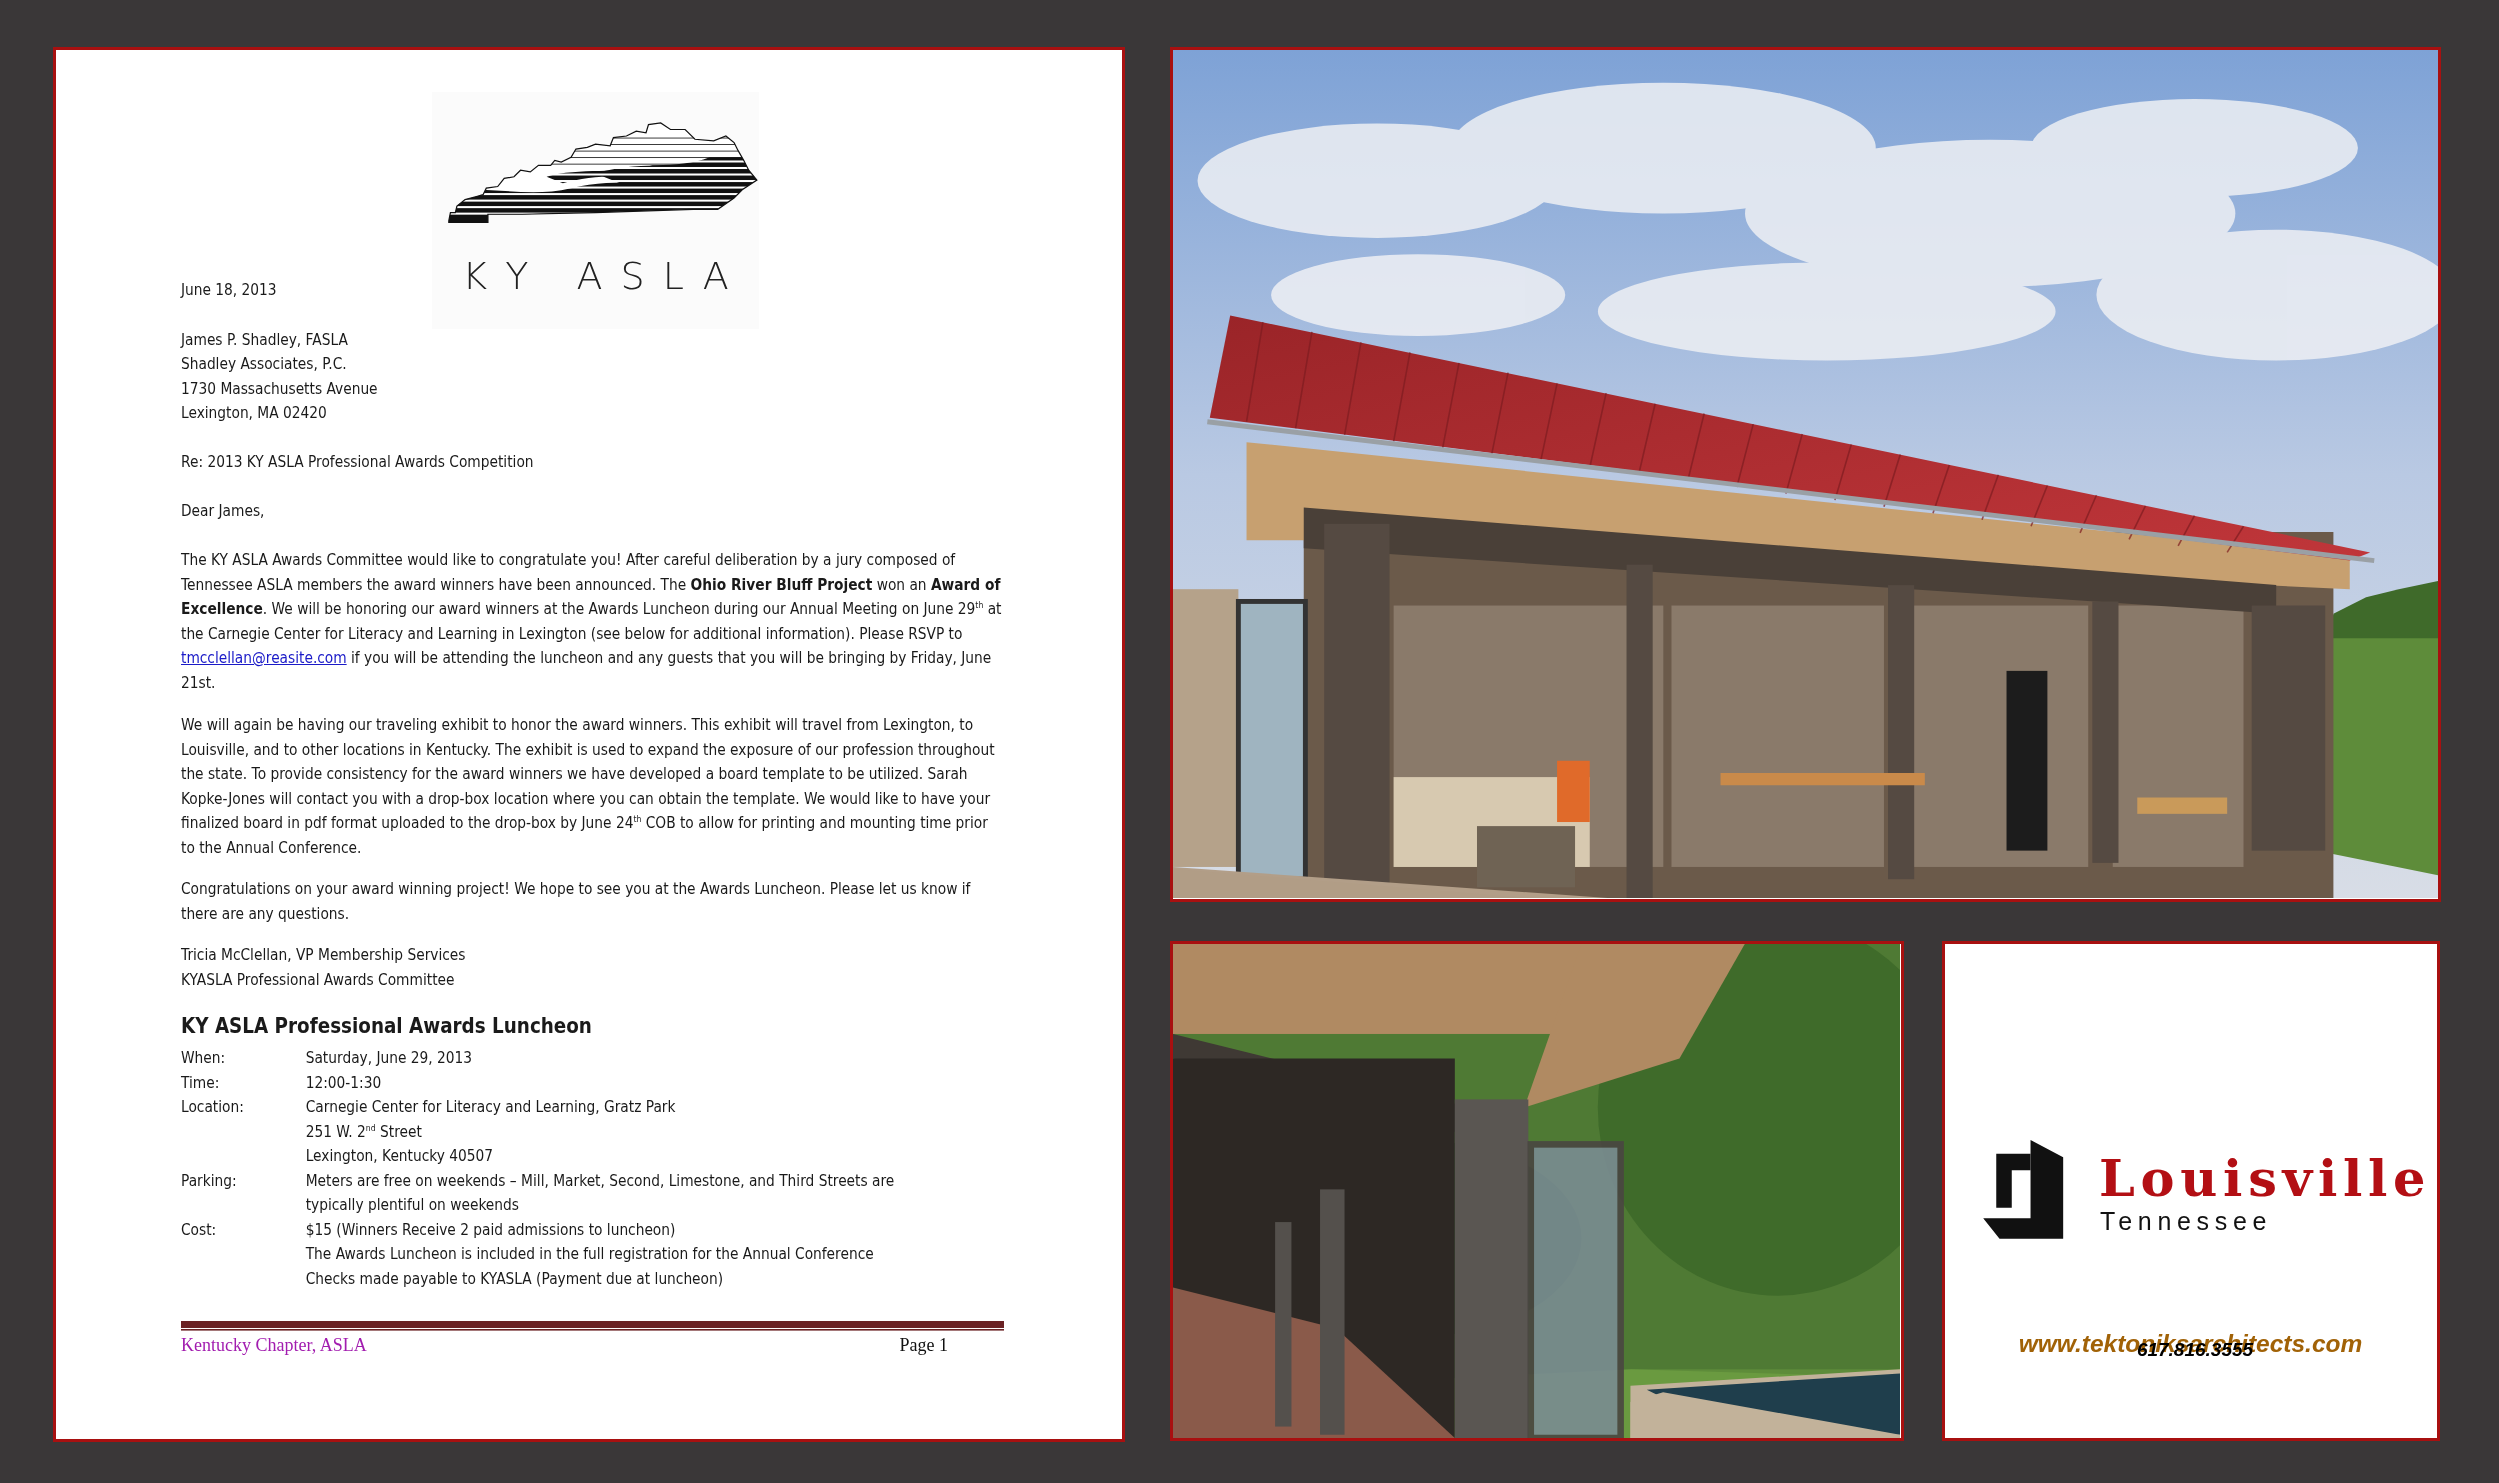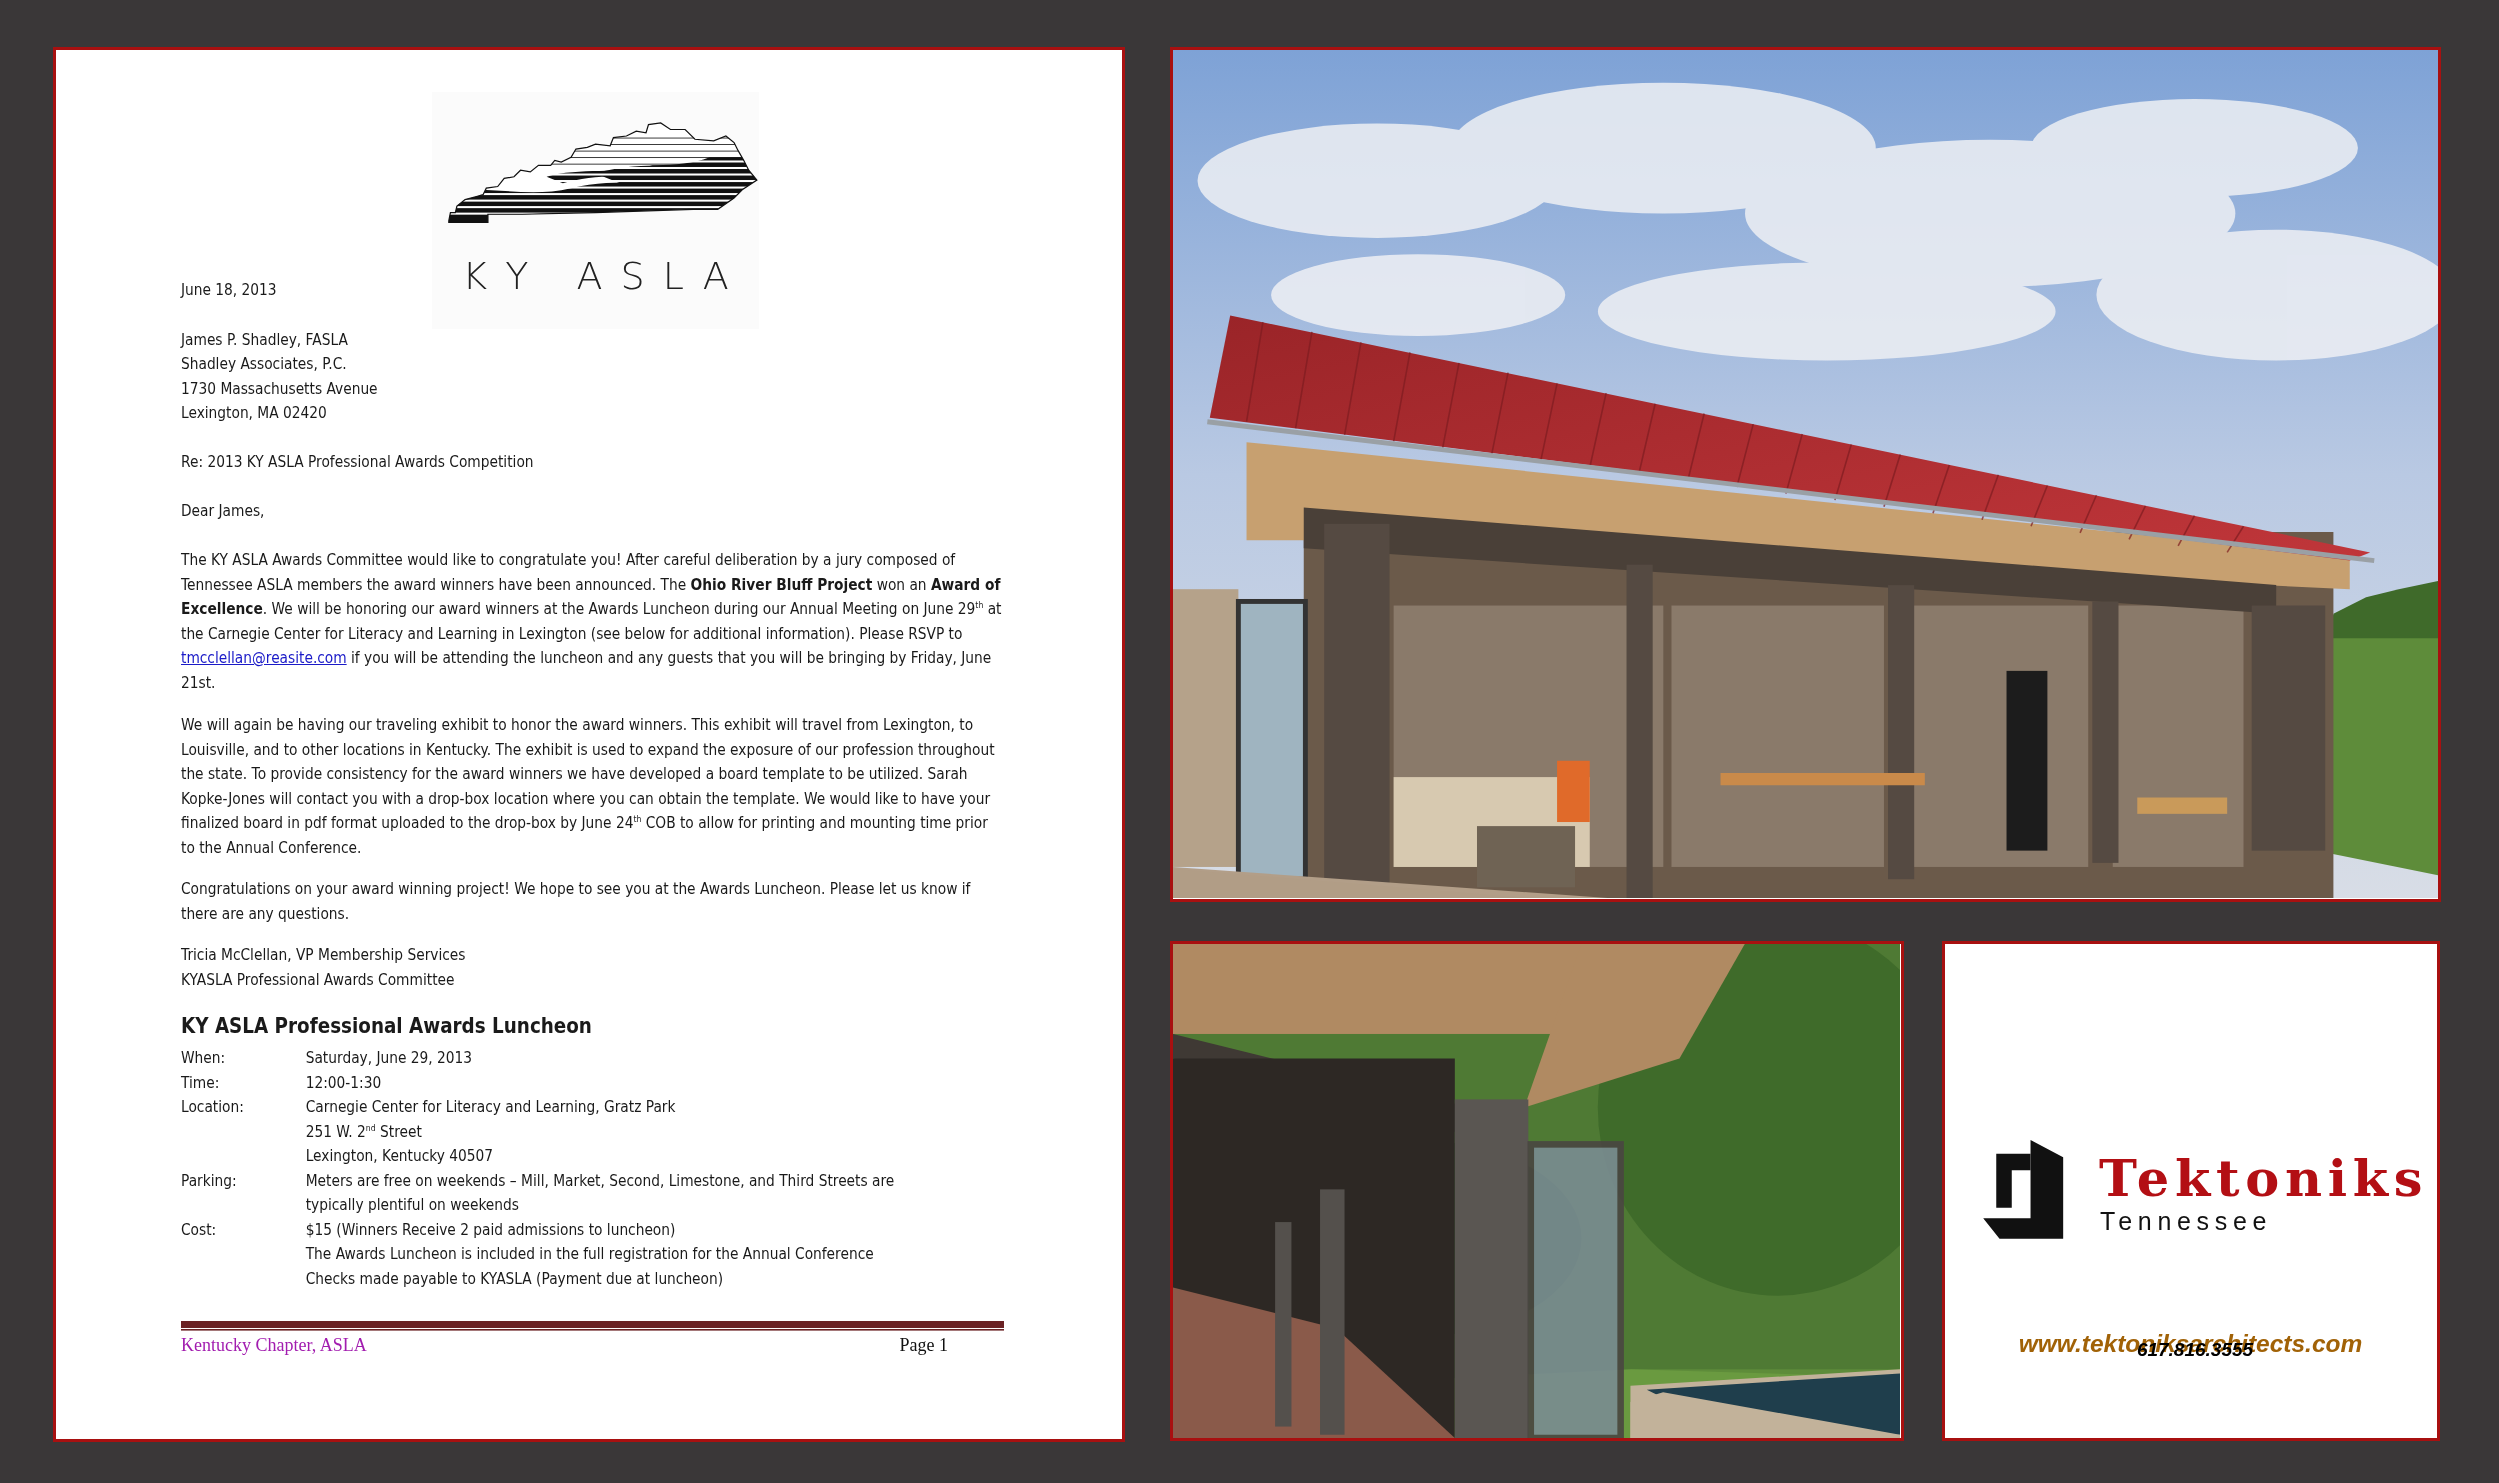--- a/index.html
+++ b/index.html
@@ -261,21 +261,21 @@
     <polygon points="560,560 600,548 890,600 890,604 560,604" fill="#c2b29a"></polygon>
   </svg>
 </div>
 
 <div id="logo-panel" class="panel">
   <div class="tek-wrap">
     <svg class="tek-mark" viewBox="0 0 100 125" width="82" height="102">
       <polygon points="58,0 58,96 8,96 0,96 20,121 98,121 98,21" fill="#111"></polygon>
       <polygon points="16,17 58,17 58,37 35,37 35,83 16,83" fill="#111"></polygon>
     </svg>
-    <div class="tek-name">Tektoniks</div>
+    <div class="tek-name">Louisville</div>
     <div class="tek-sub">Tennessee</div>
   </div>
   <div style="position:absolute;left:0;top:162px;width:491px;height:343px">
     <div class="tek-url">www.tektoniksarchitects.com</div>
     <div class="tek-phone">617.816.3555</div>
   </div>
 </div>
 
 
 </body></html>

